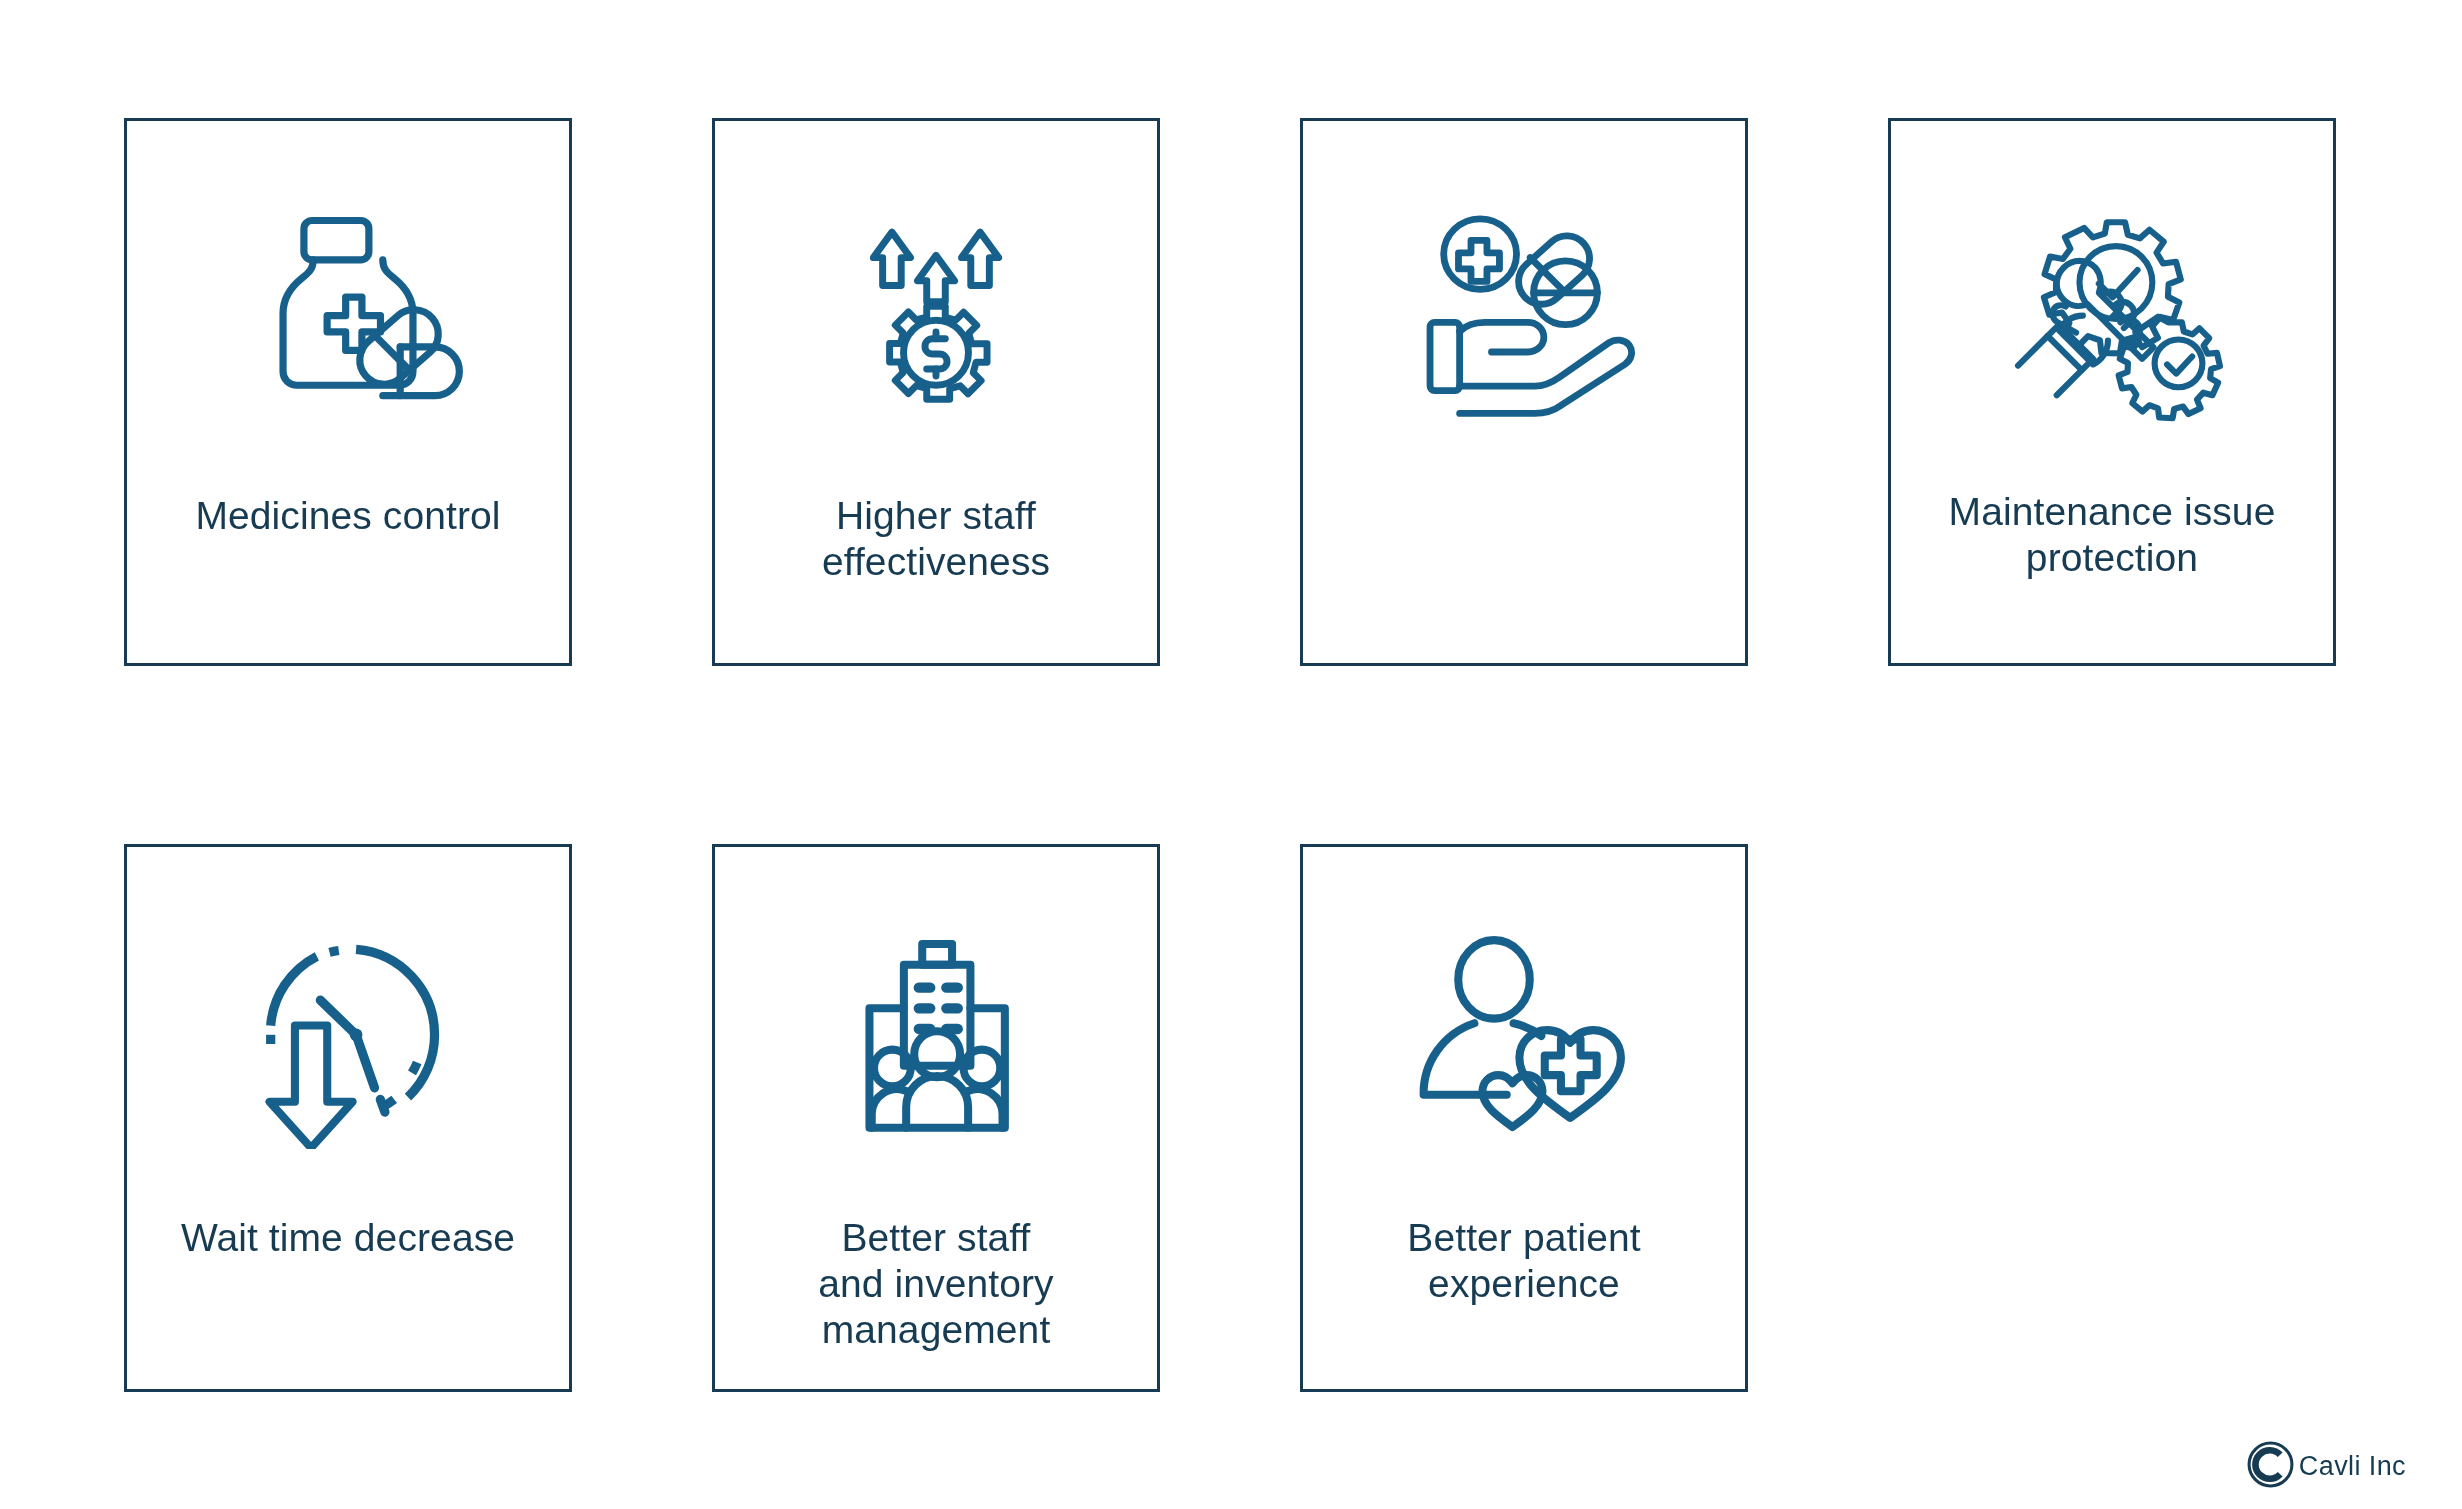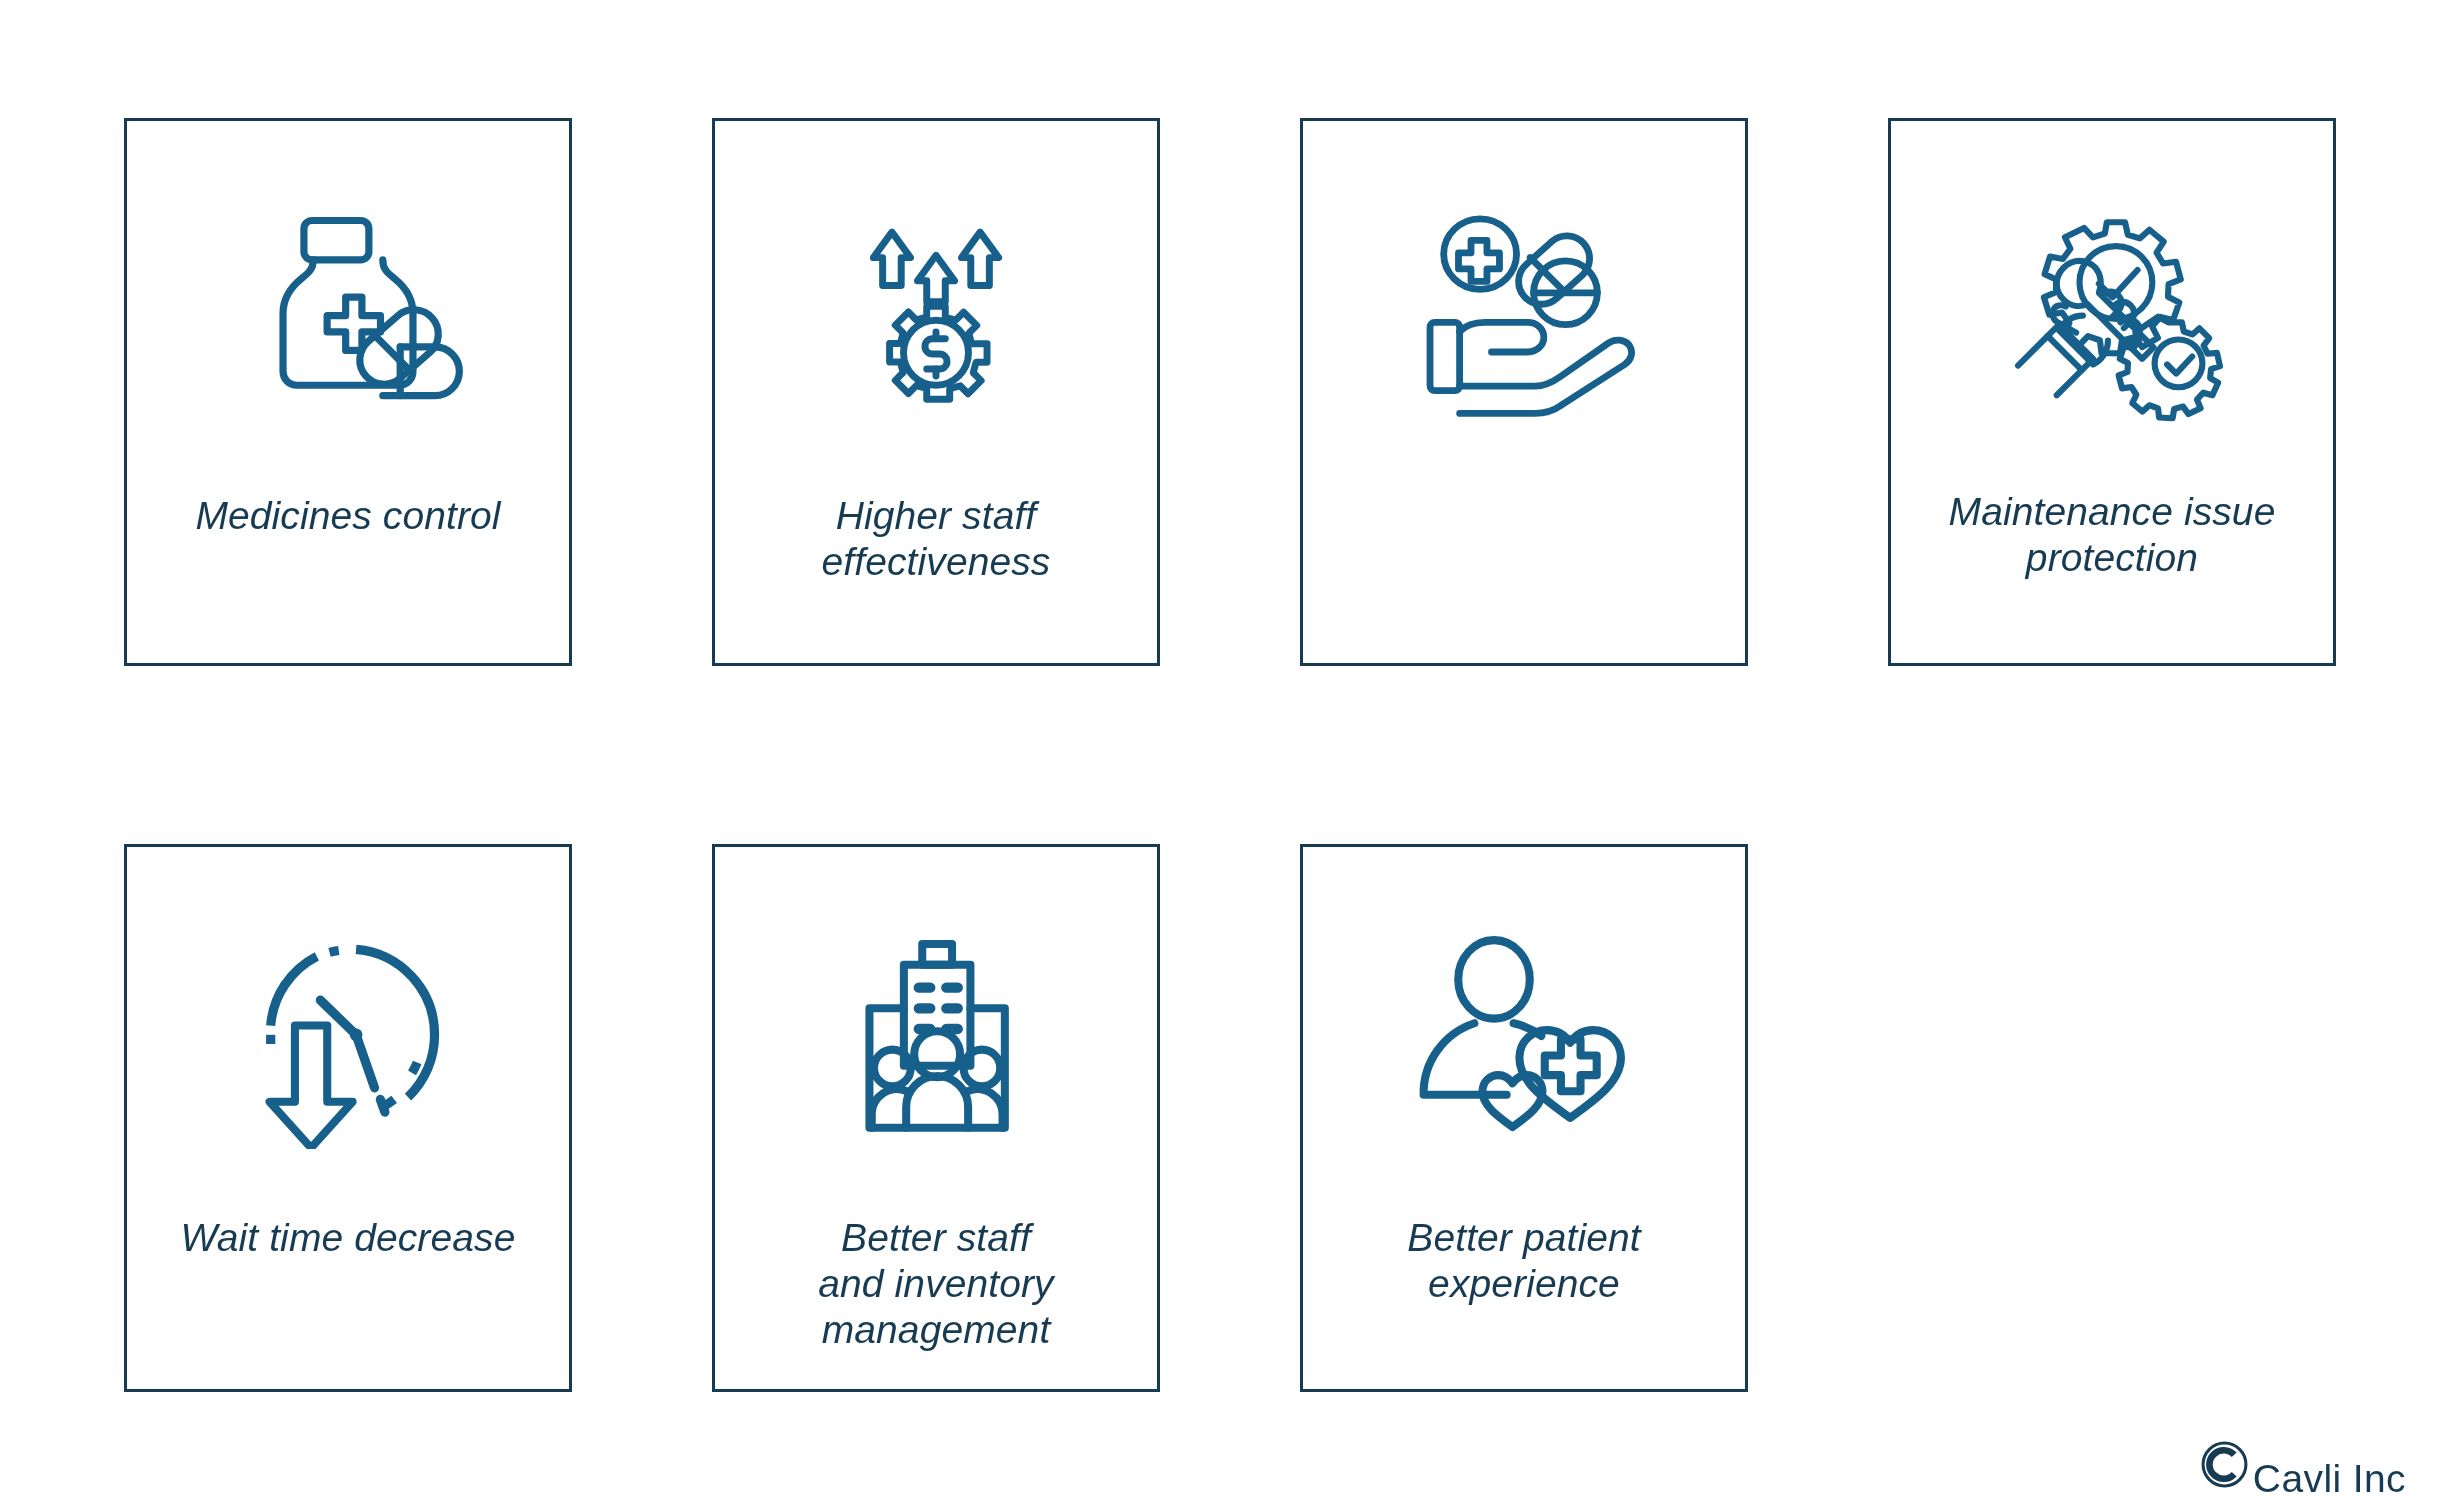--- a/index.html
+++ b/index.html
@@ -28,21 +28,20 @@
     position: absolute;
     left: 124px;
     top: 118px;
     width: 2215px;
     height: 1273px;
     display: grid;
     grid-template-columns: repeat(4, 448px);
     grid-template-rows: 548px 548px;
     column-gap: 140px;
     row-gap: 178px;
-    font-style: italic;
   }
 
   .card {
     border: 3.5px solid #173B52;
     background: #ffffff;
     box-sizing: border-box;
     position: relative;
     display: flex;
     flex-direction: column;
     align-items: center;
@@ -86,26 +85,26 @@
     align-items: center;
     gap: 2.8px;
     color: #173B52;
   }
   .watermark .wm-mark {
     width: 51px;
     height: 51px;
     display: block;
   }
   .watermark .wm-text {
-    font-size: 39px;
+    font-size: 27px;
     color: #173B52;
     letter-spacing: 0.4px;
     line-height: 1;
     position: relative;
-    top: 14px;
+    top: 2px;
   }
 </style>
 </head>
 <body>
 
 <div class="board">
 
   <div class="grid">
 
     <div class="card row1">

